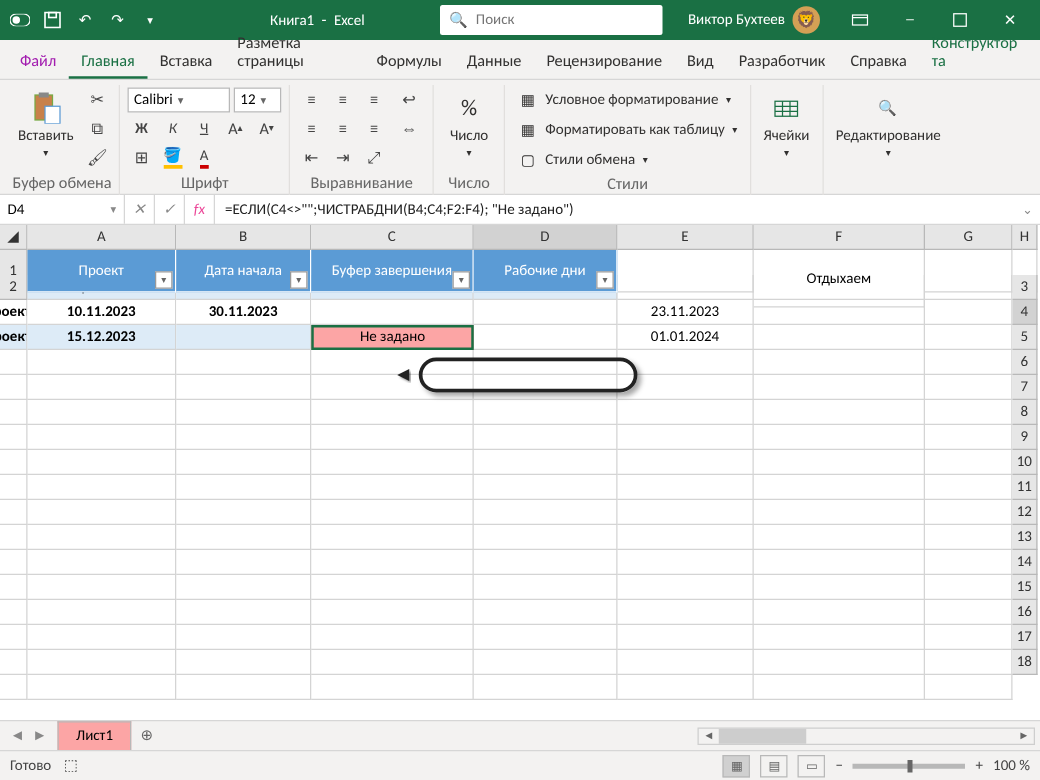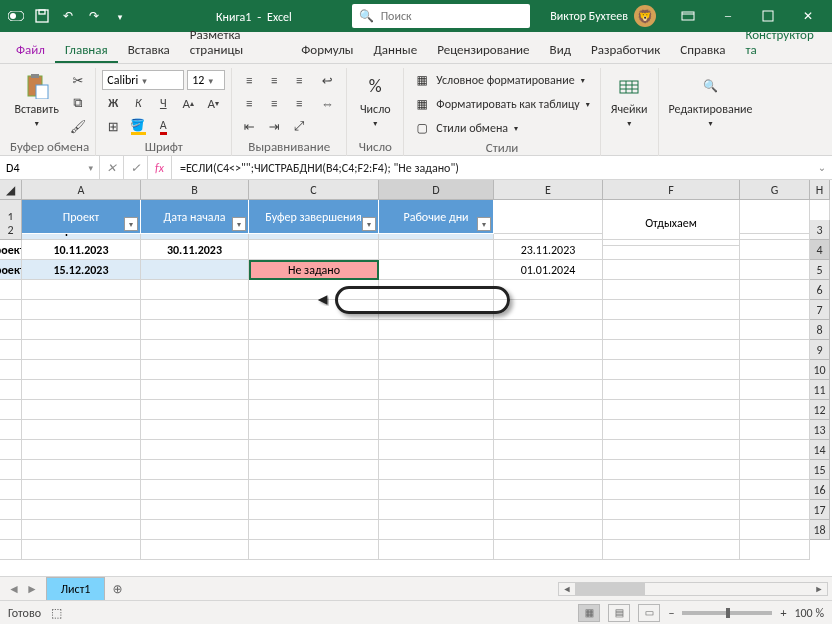--- a/index.html
+++ b/index.html
@@ -55,21 +55,21 @@
 .th .drop{position:absolute;right:2px;bottom:2px;width:14px;height:14px;background:#fff;border:1px solid #999;display:flex;align-items:center;justify-content:center;font-size:8px;color:#666}
 .band1{background:#ddebf7;font-weight:600}
 .band2{background:#fff;font-weight:600}
 .selcell{background:#fff;font-weight:400;position:relative}
 .callout{position:absolute;left:335px;top:12px;width:175px;height:28px;border:3px solid #222;border-radius:14px;pointer-events:none;box-shadow:3px 3px 4px rgba(0,0,0,.35)}
 .arrow{position:absolute;left:317px;top:18px;width:40px;height:16px;pointer-events:none}
 .sheet-wrap{position:relative;flex:1;overflow:hidden}
 
 .sheettabs{height:24px;display:flex;align-items:center;border-top:1px solid #d6d6d6;background:#f3f2f1}
 .sheettabs .nav{display:flex;gap:6px;padding:0 8px;color:#888}
-.shtab{height:24px;padding:0 14px;display:flex;align-items:center;background:#7dd3fc;border:1px solid #b8b8b8;border-bottom:none;font-size:12px}
+.shtab{height:24px;padding:0 14px;display:flex;align-items:center;background:#fca5a5;border:1px solid #b8b8b8;border-bottom:none;font-size:12px}
 .sheettabs .add{width:24px;display:flex;align-items:center;justify-content:center;color:#666}
 .sheettabs .hscroll{flex:1;display:flex;justify-content:flex-end;align-items:center;gap:2px;padding-right:4px}
 .scrollbar{height:14px;background:#f3f2f1;border:1px solid #cecece;display:flex;align-items:center}
 .scrollbar .thumb{background:#cdcdcd;height:100%}
 .scrollbar .sbtn{width:16px;display:flex;align-items:center;justify-content:center;color:#666;font-size:9px}
 
 .status{height:24px;background:#f3f2f1;border-top:1px solid #d6d6d6;display:flex;align-items:center;padding:0 8px;font-size:11px;color:#444;justify-content:space-between}
 .status .right{display:flex;align-items:center;gap:8px}
 .viewbtn{width:22px;height:18px;border:1px solid #b8b8b8;display:flex;align-items:center;justify-content:center;font-size:10px;color:#666}
 .viewbtn.active{background:#d0d0d0}

